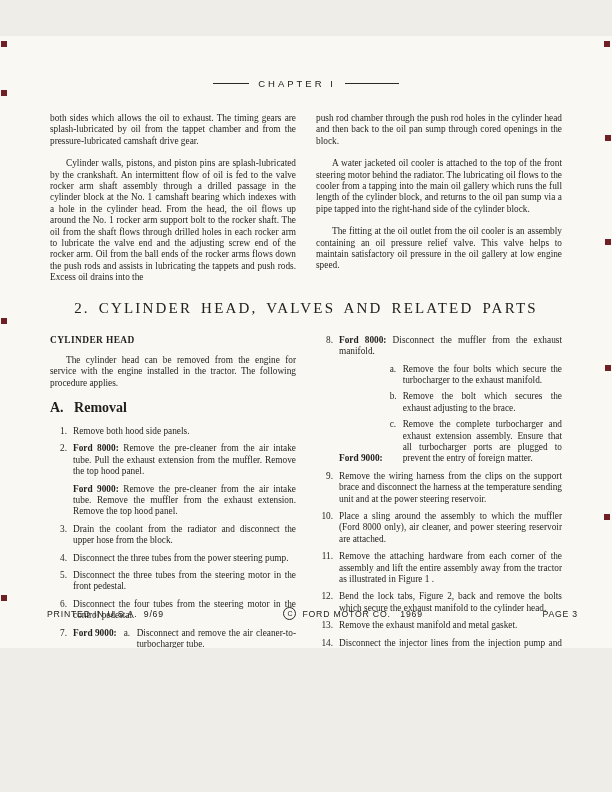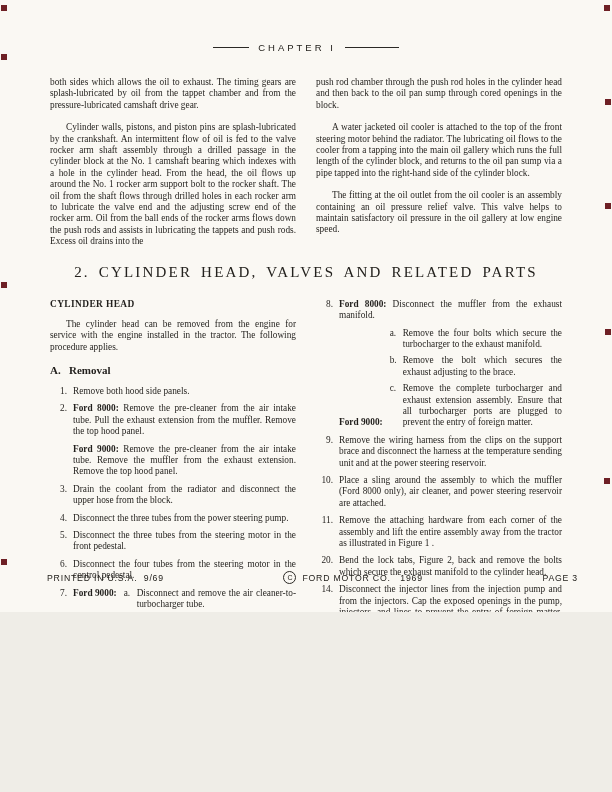--- a/index.html
+++ b/index.html
@@ -1,17 +1,17 @@
 <!DOCTYPE html>
 <html><head>
 <meta charset="utf-8">
 <style>
   html,body { margin:0; padding:0; }
   body { width:612px; height:792px; background:#efede7; font-family:"Liberation Serif", serif; }
-  .page { position:relative; width:612px; height:612px; background:#faf8f3; color:#211f1c; overflow:hidden; }
+  .page { position:relative; width:612px; height:612px; background:#faf8f3; color:#211f1c; overflow:hidden;margin-top:36px; }
 
   .reg-mark { position:absolute; width:6px; height:6px; background:#6e2025; }
 
   .content { padding:42px 50px 0 50px; }
 
   .chapter-header { display:flex; align-items:center; justify-content:center; gap:9px; margin-bottom:24px; font-family:"Liberation Sans", sans-serif; }
   .rule { height:1.5px; background:#2b2925; }
   .rule-left { width:36px; }
   .rule-right { width:54px; }
   .chapter-title { font-size:9.5px; letter-spacing:3px; color:#23211d; }
@@ -19,21 +19,21 @@
   .cols { display:flex; gap:20px; }
   .col { width:246px; }
 
   .para { margin:0 0 11px; font-size:9.3px; line-height:11.4px; text-align:justify; }
   .para:last-child { margin-bottom:0; }
   .indent { text-indent:16px; }
 
   .section-title { text-align:center; font-size:15px; letter-spacing:2.2px; word-spacing:3px; margin:16px 0 18px; color:#23211d; }
 
   .subheading { font-weight:bold; font-size:9.4px; letter-spacing:0.4px; margin-bottom:10px; }
-  .removal-heading { font-weight:bold; font-size:11px; margin:11px 0 10px; white-space:pre; }
+  .removal-heading { font-weight:bold; font-size:14px; margin:11px 0 10px; white-space:pre; }
 
   .step { display:flex; margin-bottom:6px; font-size:9.3px; line-height:11.4px; }
   .step-num { flex:0 0 17px; text-align:right; margin-right:6px; }
   .step-body { flex:1; text-align:justify; }
   .step-block + .step-block { margin-top:6px;align-items:flex-end; }
   .lead { font-weight:bold; }
   .lead-row { display:flex; }
   .lead-row .lead { flex:0 0 auto; margin-right:7px; }
   .subitems { flex:1; }
   .subitem { display:flex; }
@@ -185,23 +185,29 @@
                 <div class="step-block">Place a sling around the assembly to which the muffler (Ford 8000 only), air cleaner, and power steering reservoir are attached.</div>
               </div>
             </div>
             <div class="step">
               <div class="step-num">11.</div>
               <div class="step-body">
                 <div class="step-block">Remove the attaching hardware from each corner of the assembly and lift the entire assembly away from the tractor as illustrated in Figure 1 .</div>
               </div>
             </div>
             <div class="step">
-              <div class="step-num">20.</div>
+              <div class="step-num">12.</div>
               <div class="step-body">
                 <div class="step-block">Bend the lock tabs, Figure 2, back and remove the bolts which secure the exhaust manifold to the cylinder head.</div>
+              </div>
+            </div>
+            <div class="step">
+              <div class="step-num">13.</div>
+              <div class="step-body">
+                <div class="step-block">Remove the exhaust manifold and metal gasket.</div>
               </div>
             </div>
             <div class="step">
               <div class="step-num">14.</div>
               <div class="step-body">
                 <div class="step-block">Disconnect the injector lines from the injection pump and from the injectors. Cap the exposed openings in the pump, injectors, and lines to prevent the entry of foreign matter. Disconnect the cold start equipment (if installed).</div>
               </div>
             </div>
           </div>
       </div>

